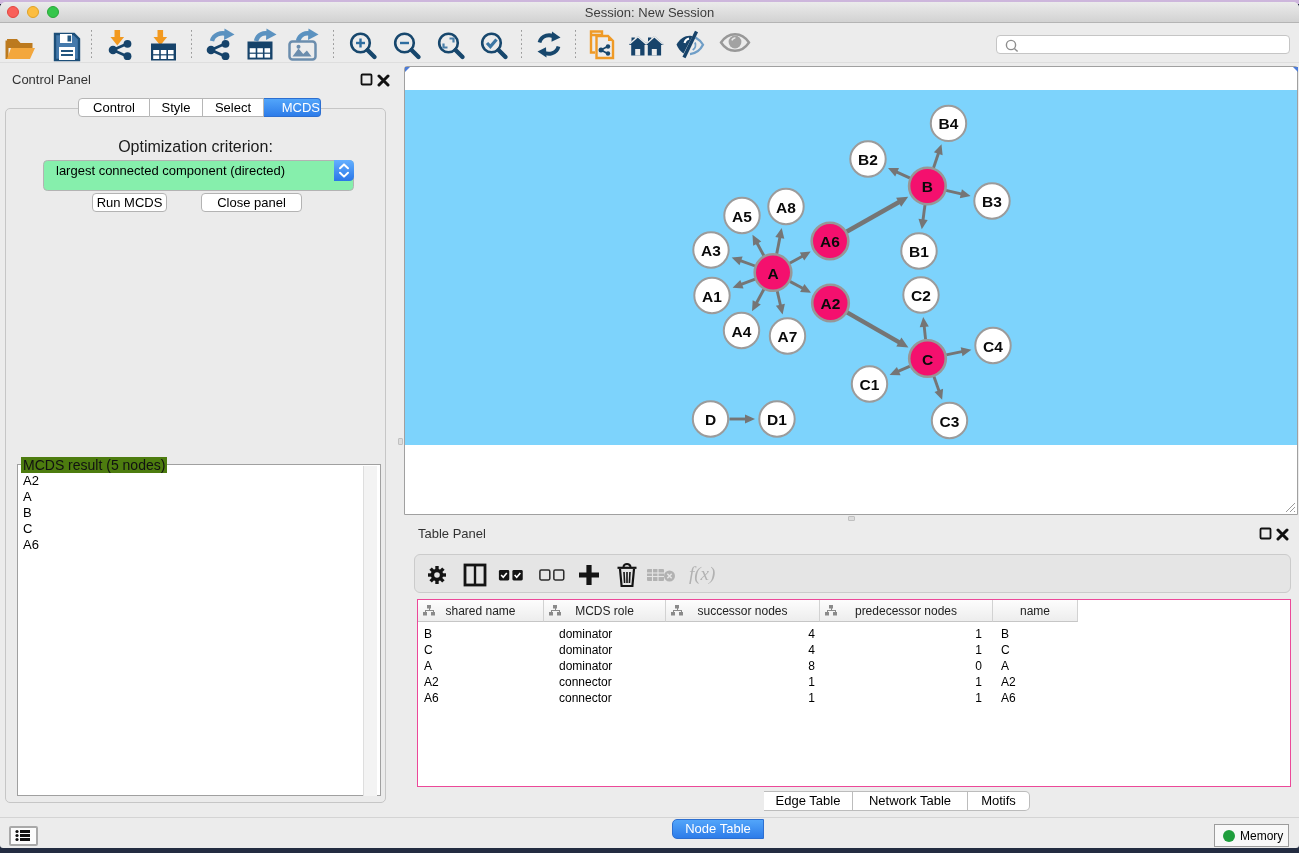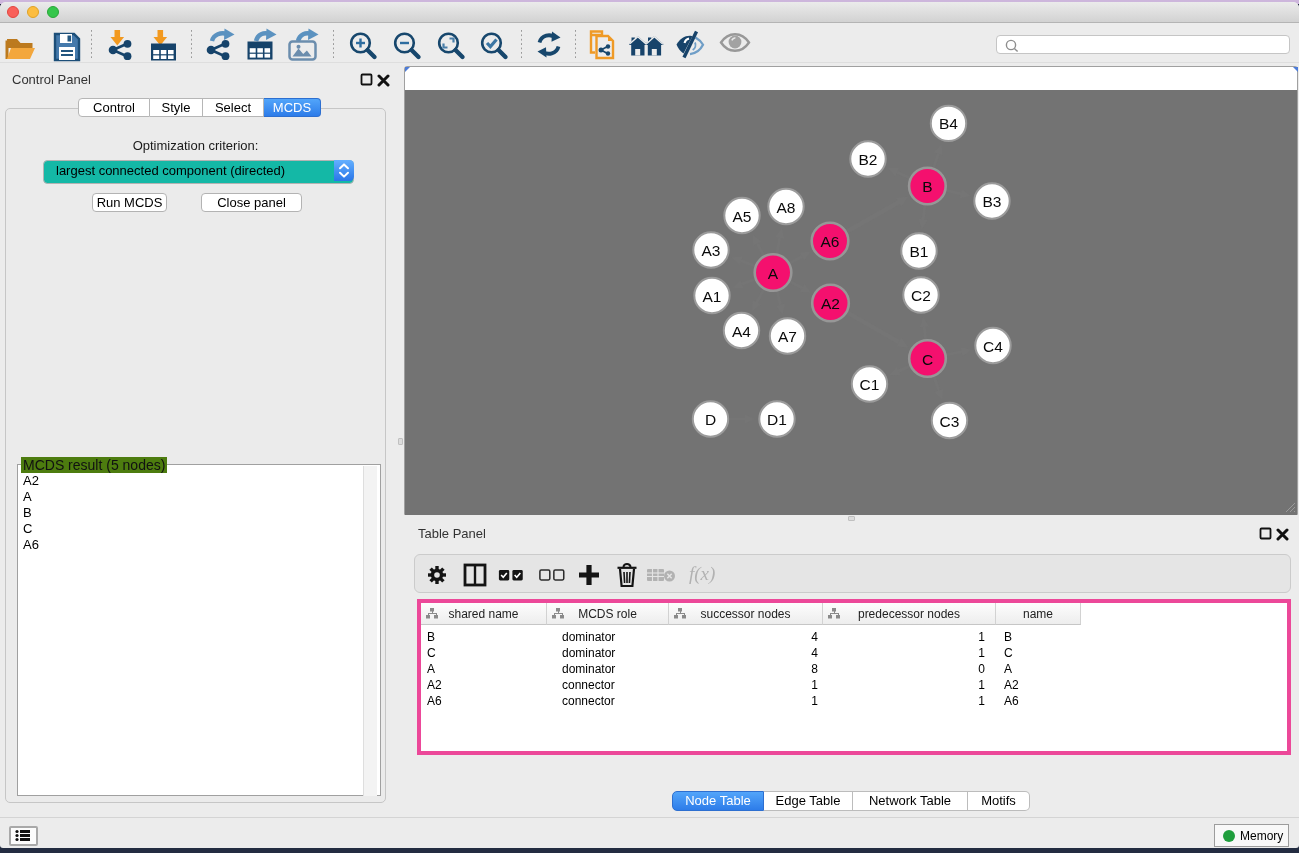--- a/index.html
+++ b/index.html
@@ -17,74 +17,75 @@
 .ticon { position:absolute; top:4px; }
 .tsep { position:absolute; top:7px; width:1px; height:28px; background-image:linear-gradient(#9a9a9a 42%, transparent 42%); background-size:1px 4.4px; }
 #search { position:absolute; left:996px; top:12px; width:294px; height:19px; background:#fff; border:1px solid #c5c5c5; border-radius:4px; }
 
 #cp-title { position:absolute; left:12px; top:70px; font-size:13px; color:#333; }
 .wicon { position:absolute; }
 #cp-tabs { position:absolute; left:78px; top:96px; height:19px; display:flex; z-index:5; }
 .seg { height:19px; background:#fff; border:1px solid #b6b6b6; border-left:none; font-size:13px; color:#000; text-align:center; line-height:17px; }
 .seg.first { border-left:1px solid #b6b6b6; border-radius:4px 0 0 4px; }
 .seg.last { border-radius:0 4px 4px 0; }
-.seg.sel { background:linear-gradient(#52a5fa,#2d7ce9); color:#fff; border-color:#2d6fd0; }
+.seg.sel { background:linear-gradient(#52a5fa,#2d7ce9); color:#fff; border-color:#2d6fd0;text-align:right; }
 #cp-box { position:absolute; left:5px; top:106px; width:381px; height:695px; background:#ebebeb; border:1px solid #c6c6c6; border-radius:5px; }
-#opt-label { position:absolute; left:0; top:136px; width:391px; text-align:center; font-size:13px; color:#1a1a1a; }
-#dropdown { position:absolute; left:43px; top:158px; width:311px; height:24px; background:#14b8a6; border:1px solid #b3b3b3; border-radius:4.5px; }
+#opt-label { position:absolute; left:0; top:136px; width:391px; text-align:center; font-size:16px; color:#1a1a1a; }
+#dropdown { position:absolute; left:43px; top:158px; width:311px; height:31px; background:#86efac; border:1px solid #b3b3b3; border-radius:4.5px; }
 #dropdown .txt { position:absolute; left:12px; top:2px; font-size:13px; color:#000; }
 #dd-spin { position:absolute; right:-1px; top:-1px; width:20px; height:21px; background:linear-gradient(#64b0ff,#2a76e8); border-radius:0 4.5px 4.5px 0; }
 .btn { position:absolute; height:19px; background:#fff; border:1px solid #b3b3b3; border-radius:4px; font-size:13px; color:#000; text-align:center; line-height:17px; }
 
 #grp { position:absolute; left:17px; top:462px; width:364px; height:332px; background:#fff; border:1px solid #a0a0a0; }
 #grp-label { position:absolute; left:21px; top:455px; background:#4d7c0f; padding:0 2px; font-size:14px; color:#111; z-index:2; }
 #grp-list { position:absolute; left:23px; top:471px; font-size:13px; color:#000; line-height:16px; }
 #grp-sb { position:absolute; right:3px; top:1px; width:14px; height:330px; background:#f3f3f3; border-left:1px solid #dedede; }
 
 #nw { position:absolute; left:404px; top:64px; width:894px; height:449px; border:1px solid #a0a0a0; border-radius:3px 3px 0 0; background:#fff; }
 #nw-tb { position:absolute; left:0; top:0; width:100%; height:22px; background:linear-gradient(#f3f3f3,#d7d7d7); border-bottom:1px solid #aaa; border-radius:3px 3px 0 0; }
 #nw-title { position:absolute; width:100%; top:3px; text-align:center; font-size:13px; color:#2a2a2a; }
 .tl2 { position:absolute; width:12px; height:12px; border-radius:50%; top:5px; }
-#canvas { position:absolute; left:0; top:23px; width:892px; height:425px; background:#737373; overflow:hidden; }
+#canvas { position:absolute; left:0; top:23px; width:892px; height:355px; background:#7dd3fc; overflow:hidden;font-weight:bold; }
 
 #tp-title { position:absolute; left:418px; top:524px; font-size:13px; color:#333; }
 #tp-toolbar { position:absolute; left:414px; top:552px; width:877px; height:39px; background:#e5e5e5; border:1px solid #cbcbcb; border-radius:6px; }
-#tbl { position:absolute; left:417px; top:597px; width:874px; height:156px; background:#fff; border:4px solid #ec4899; }
+#tbl { position:absolute; left:417px; top:597px; width:874px; height:188px; background:#fff; border:1px solid #ec4899; }
 .hcell { position:absolute; top:0; height:22px; background:linear-gradient(#fdfdfd,#ededed); border-right:1px solid #d2d2d2; border-bottom:1px solid #c6c6c6; font-size:12px; color:#222; }
 .hico { position:absolute; left:5px; top:5px; width:12px; height:11px;
   background:
     linear-gradient(#8a8a8a,#8a8a8a) 4px 0/4px 3.5px no-repeat,
     linear-gradient(#8a8a8a,#8a8a8a) 0 7px/4px 3.5px no-repeat,
     linear-gradient(#8a8a8a,#8a8a8a) 8px 7px/4px 3.5px no-repeat,
     linear-gradient(#8a8a8a,#8a8a8a) 5.5px 3px/1px 3px no-repeat,
     linear-gradient(#8a8a8a,#8a8a8a) 1.5px 5px/9px 1px no-repeat,
     linear-gradient(#8a8a8a,#8a8a8a) 1.5px 5px/1px 2.5px no-repeat,
     linear-gradient(#8a8a8a,#8a8a8a) 9.5px 5px/1px 2.5px no-repeat;
 }
 .hcell .lbl { position:absolute; width:100%; top:4px; text-align:center; }
 .trow { position:absolute; font-size:12px; color:#000; height:16px; line-height:16px; }
 #bot-tabs { position:absolute; left:672px; top:789px; height:20px; display:flex; z-index:5; }
 .seg2 { height:20px; background:#fff; border:1px solid #bcbcbc; border-left:none; font-size:13px; color:#000; text-align:center; line-height:18px; }
 .seg2.first { border-left:1px solid #bcbcbc; border-radius:5px 0 0 5px; }
 .seg2.last { border-radius:0 5px 5px 0; }
-.seg2.sel { background:linear-gradient(#52a5fa,#2d7ce9); color:#fff; border-color:#2d6fd0; }
+.seg2.sel { background:linear-gradient(#52a5fa,#2d7ce9); color:#fff; border-color:#2d6fd0;margin-top:28px; }
 
 #statline { position:absolute; left:0; top:815px; width:1299px; height:1px; background:#d4d4d4; }
 #listbtn { position:absolute; left:9px; top:824px; width:29px; height:20px; background:#fcfcfc; border:2px solid #a9a9a9; border-radius:2px; }
 #membtn { position:absolute; left:1214px; top:822px; width:75px; height:23px; background:#f8f8f8; border:1px solid #9c9c9c; font-size:12px; color:#000; }
 #memdot { position:absolute; left:8px; top:5px; width:12px; height:12px; border-radius:50%; background:#1f9e3d; }
 </style>
 </head>
 <body>
 <div id="topstrip"></div>
 <div id="win">
   <div id="titlebar">
     <div class="tl" style="left:7px;  background:#f9605a; border:1px solid #e2463f;"></div>
     <div class="tl" style="left:27px; background:#fcbd40; border:1px solid #e0a225;"></div>
     <div class="tl" style="left:47px; background:#35c64b; border:1px solid #2aa638;"></div>
+    <div id="title">Session: New Session</div>
   </div>
   <div id="toolbar">
     <svg class="ticon" style="left:4px;top:8px" width="34" height="36" viewBox="0 0 34 36">
   <path d="M3,8 h10 l3.5,4 h12 v5 h-25 z" fill="#bc7a1f"></path>
   <path d="M3,28 V11 h6 l3,3.2 h12 v3" fill="none" stroke="#bc7a1f" stroke-width="3"></path>
   <path d="M7,17 h24 l-5,11 H3 z" fill="#f3a73d"></path>
 </svg>
 <svg class="ticon" style="left:53px;top:6px" width="28" height="36" viewBox="0 0 28 36">
   <path d="M2,5 h19 l5,5 v21 h-24 z" fill="#4479ab"></path>
   <path d="M2,5 h19 l5,5 v21 h-24 z" fill="none" stroke="#1c4e78" stroke-width="2.4"></path>

